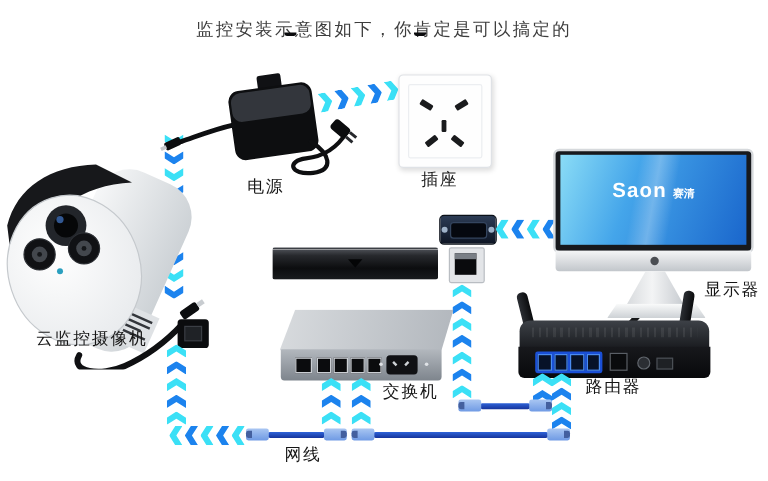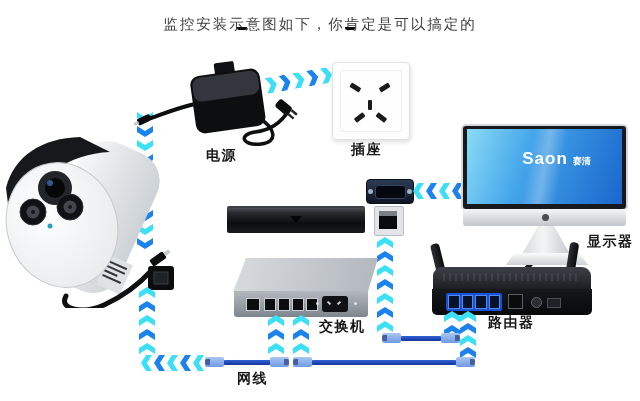--- a/index.html
+++ b/index.html
@@ -1,21 +1,21 @@
 <!DOCTYPE html>
 <html style="--arrow_cyan: #3BE0F6; --arrow_blue: #1C83EE; --cable_blue: #2e63d8; --cable_dark: #16349c; --connector_blue: #6f9ae4; --screen_light: #8adcf6; --screen_dark: #1a66cc;"><head>
 <meta charset="utf-8">
 <style>
   html,body{margin:0;padding:0;background:#fff;}
   .stage{position:relative;width:640px;height:401px;background:#fff;overflow:hidden;
          font-family:"Liberation Sans","DejaVu Sans",sans-serif;}
   .abs{position:absolute;}
   .title{position:absolute;top:15px;left:0;width:100%;text-align:center;
          font-size:14.5px;color:#3d3d3d;letter-spacing:2px;}
-  .lbl{position:absolute;font-weight:700;font-size:14px;color:#161616;
+  .lbl{position:absolute;font-weight:400;font-size:14px;color:#161616;
        letter-spacing:1.5px;white-space:nowrap;}
 
   
   .chain{position:absolute;display:flex;gap:3px;}
   .chain.v{flex-direction:column;}
   .chain.h{flex-direction:row;}
   .chev{display:block;flex:none;}
   .chev-up,.chev-down{width:16px;height:11px;}
   .chev-left,.chev-right{width:11px;height:16px;}
   .chev-up{clip-path:polygon(50% 0,100% 46%,100% 100%,50% 54%,0 100%,0 46%);}
@@ -48,21 +48,21 @@
   .rj45-in{position:absolute;left:4px;top:4px;width:18px;height:18px;background:#0a0b0d;}
   .rj45-top{position:absolute;left:4px;top:4px;width:18px;height:5px;background:#7a7f86;}
 
   
   .bezel{position:absolute;left:461px;top:124px;width:167px;height:87px;background:#17191d;
        border:2px solid #d6d9dc;border-radius:5px;box-sizing:border-box;}
   .screen{position:absolute;left:4px;top:3px;right:4px;bottom:5px;
        background:linear-gradient(110deg,var(--screen_light) 0%,#44a5ea 38%,var(--screen_dark) 100%);}
   .screen::after{content:"";position:absolute;inset:0;
        background:linear-gradient(100deg,rgba(255,255,255,0) 40%,rgba(255,255,255,.28) 50%,rgba(255,255,255,0) 60%);}
-  .screen-logo{position:absolute;left:12px;top:23px;width:100%;text-align:center;color:#fff;z-index:2;}
+  .screen-logo{position:absolute;left:0;top:23px;width:100%;text-align:center;color:#fff;z-index:2;}
   .brand{font-size:17px;font-weight:800;letter-spacing:1px;}
   .brand-cn{font-size:9px;margin-left:5px;font-weight:700;}
   .chin{position:absolute;left:463px;top:209px;width:163px;height:17px;
        background:linear-gradient(#f4f5f6,#c2c6cb);border-radius:0 0 3px 3px;}
   .apple{position:absolute;left:50%;top:5px;margin-left:-3px;width:7px;height:7px;border-radius:50%;background:#4b4e53;}
   .stand{position:absolute;left:521px;top:226px;width:50px;height:30px;
        background:linear-gradient(90deg,#d6d9dc,#f3f4f5 45%,#c6cacf);
        clip-path:polygon(34% 0,66% 0,100% 100%,0 100%);}
   .mbase{position:absolute;left:506px;top:253px;width:82px;height:12px;
        background:linear-gradient(#fafbfb,#cdd1d5);clip-path:polygon(10% 0,90% 0,100% 100%,0 100%);}
@@ -193,20 +193,21 @@
     </g>
     <circle cx="50" cy="98" r="2.5" fill="#2a9fbf"></circle>
     <path d="M 66,168 C 58,182 84,186 104,177 C 124,168 140,155 152,142" stroke="#0f1012" stroke-width="5" fill="none" stroke-linecap="round"></path>
     <g transform="rotate(-35 158 131)">
       <rect x="150" y="127" width="16" height="8" rx="2" fill="#0c0d0f"></rect>
       <rect x="166" y="129" width="6" height="4" fill="#c8ccd0"></rect>
     </g>
     <rect x="148" y="138" width="26" height="24" rx="3" fill="#0b0c0e"></rect>
     <rect x="154" y="144" width="14" height="12" fill="#1f2226" stroke="#3a3e44"></rect>
   </svg>
+  <div class="lbl" style="left:30px;top:274px;">云监控摄像机</div>
 
   <div class="chain v" style="left:139px;top:287px;">
       <span class="chev chev-up" style="background: rgb(59, 224, 246);"></span>
       <span class="chev chev-up" style="background: rgb(28, 131, 238);"></span>
       <span class="chev chev-up" style="background: rgb(59, 224, 246);"></span>
       <span class="chev chev-up" style="background: rgb(28, 131, 238);"></span>
       <span class="chev chev-up" style="background: rgb(59, 224, 246);"></span>
     </div>
   <div class="chain h" style="left:141px;top:355px;gap:2px;">
       <span class="chev chev-left" style="background: rgb(59, 224, 246);"></span>

